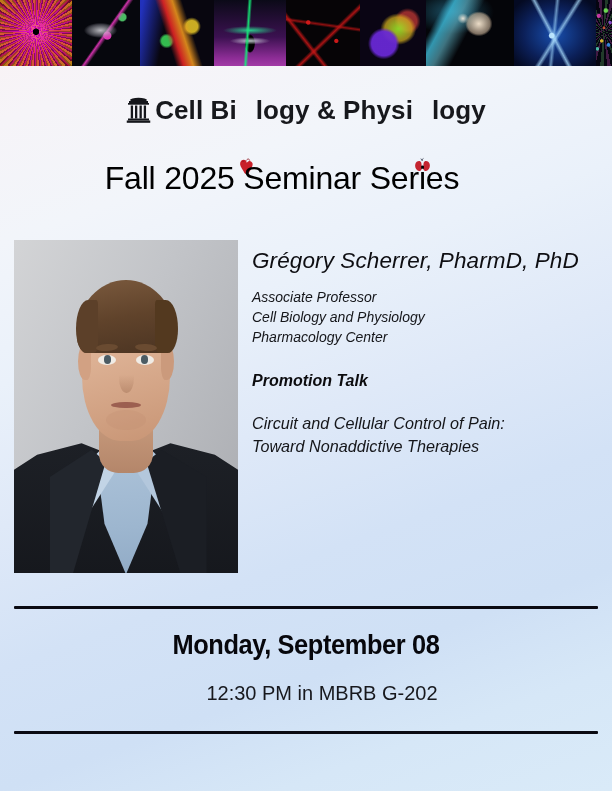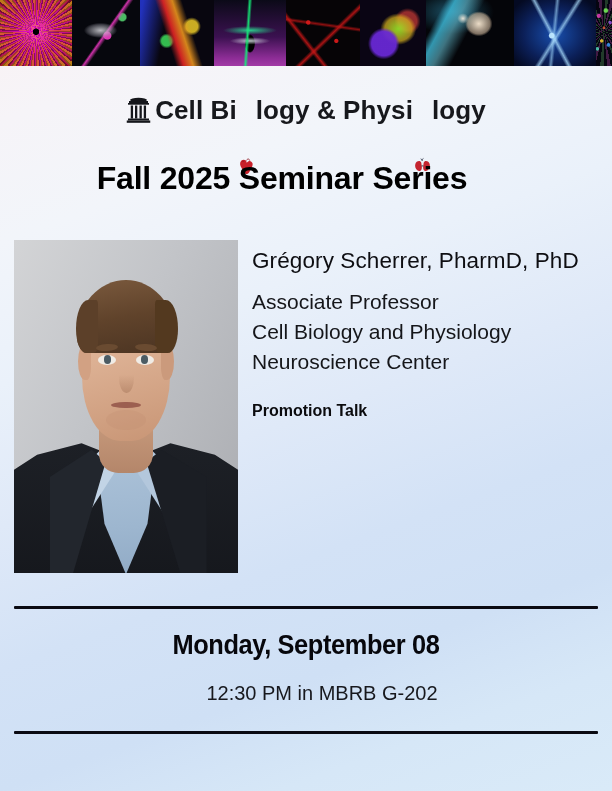--- a/index.html
+++ b/index.html
@@ -140,21 +140,21 @@
   #logo-text {
     font-size:26px; font-weight:700; color:#17181c;
     letter-spacing:.1px; display:flex; align-items:baseline; white-space:pre;
   }
   .organ { display:inline-block; width:19px; height:20px; vertical-align:-4px; position:relative; }
   .organ svg { display:block; width:100%; height:100%; }
 
   
   #series-title {
     position:absolute; top:160px; left:0; width:564px;
-    text-align:center; font-size:32px; font-weight:700;
+    text-align:center; font-size:32px; font-weight:400;
     color:#000; letter-spacing:-.2px;
   }
 
   
   #portrait-frame {
     position:absolute; left:14px; top:240px;
     width:224px; height:333px;
     overflow:hidden; background:#b9bcc2;
   }
   #portrait { position:absolute; inset:0; }
@@ -204,23 +204,23 @@
     background:#4b5b63; border-radius:50%; }
   .p-nose { position:absolute; left:47%; top:37%; width:6.5%; height:9%;
     background:linear-gradient(180deg,rgba(0,0,0,0) 40%, rgba(160,112,84,.45) 100%);
     border-radius:40% 40% 50% 50%; }
   .p-mouth { position:absolute; left:43.5%; top:48.5%; width:13%; height:1.9%;
     background:#9c5f50; border-radius:50%; }
   .p-chin { position:absolute; left:41%; top:51%; width:18%; height:6%;
     background:rgba(190,140,110,.25); border-radius:50%; }
 
   
-  #speaker { position:absolute; left:252px; top:248px; width:350px; color:#111; }
+  #speaker { position:absolute; left:252px; top:248px; width:350px; color:#111;font-style:italic; }
   #speaker-name { font-size:22.5px; font-weight:400; color:#0e0e12; letter-spacing:.1px; }
-  #affiliations { margin-top:13px; font-size:21px; line-height:1.43; color:#15161a; }
+  #affiliations { margin-top:13px; font-size:14px; line-height:1.43; color:#15161a; }
   #affiliations div { white-space:nowrap; }
   #talk-type { margin-top:25px; font-size:16px; font-weight:700; color:#0b0b0e; }
   #talk-title { margin-top:22px; font-size:16.2px; line-height:1.44; color:#15161a; }
 
   
   .rule { position:absolute; left:14px; width:584px; height:3px;
     background:#0a0a12; border-radius:1px; }
   #rule-top { top:606px; }
   #rule-bottom { top:731px; }
 
@@ -331,21 +331,25 @@
     <div class="p-mouth"></div>
     <div class="p-chin"></div>
   </div>
 </div>
 
 <div id="speaker">
   <div id="speaker-name">Grégory Scherrer, PharmD, PhD</div>
   <div id="affiliations">
     <div>Associate Professor</div>
     <div>Cell Biology and Physiology</div>
-    <div>Neuroscience Center</div>
+    <div>Pharmacology Center</div>
   </div>
   <div id="talk-type">Promotion Talk</div>
+  <div id="talk-title">
+    <div>Circuit and Cellular Control of Pain:</div>
+    <div>Toward Nonaddictive Therapies</div>
+  </div>
 </div>
 
 <div class="rule" id="rule-top"></div>
 <div id="event-date">Monday, September 08</div>
 <div id="event-venue">12:30 PM in MBRB G-202</div>
 <div class="rule" id="rule-bottom"></div>
 
 </body></html>

